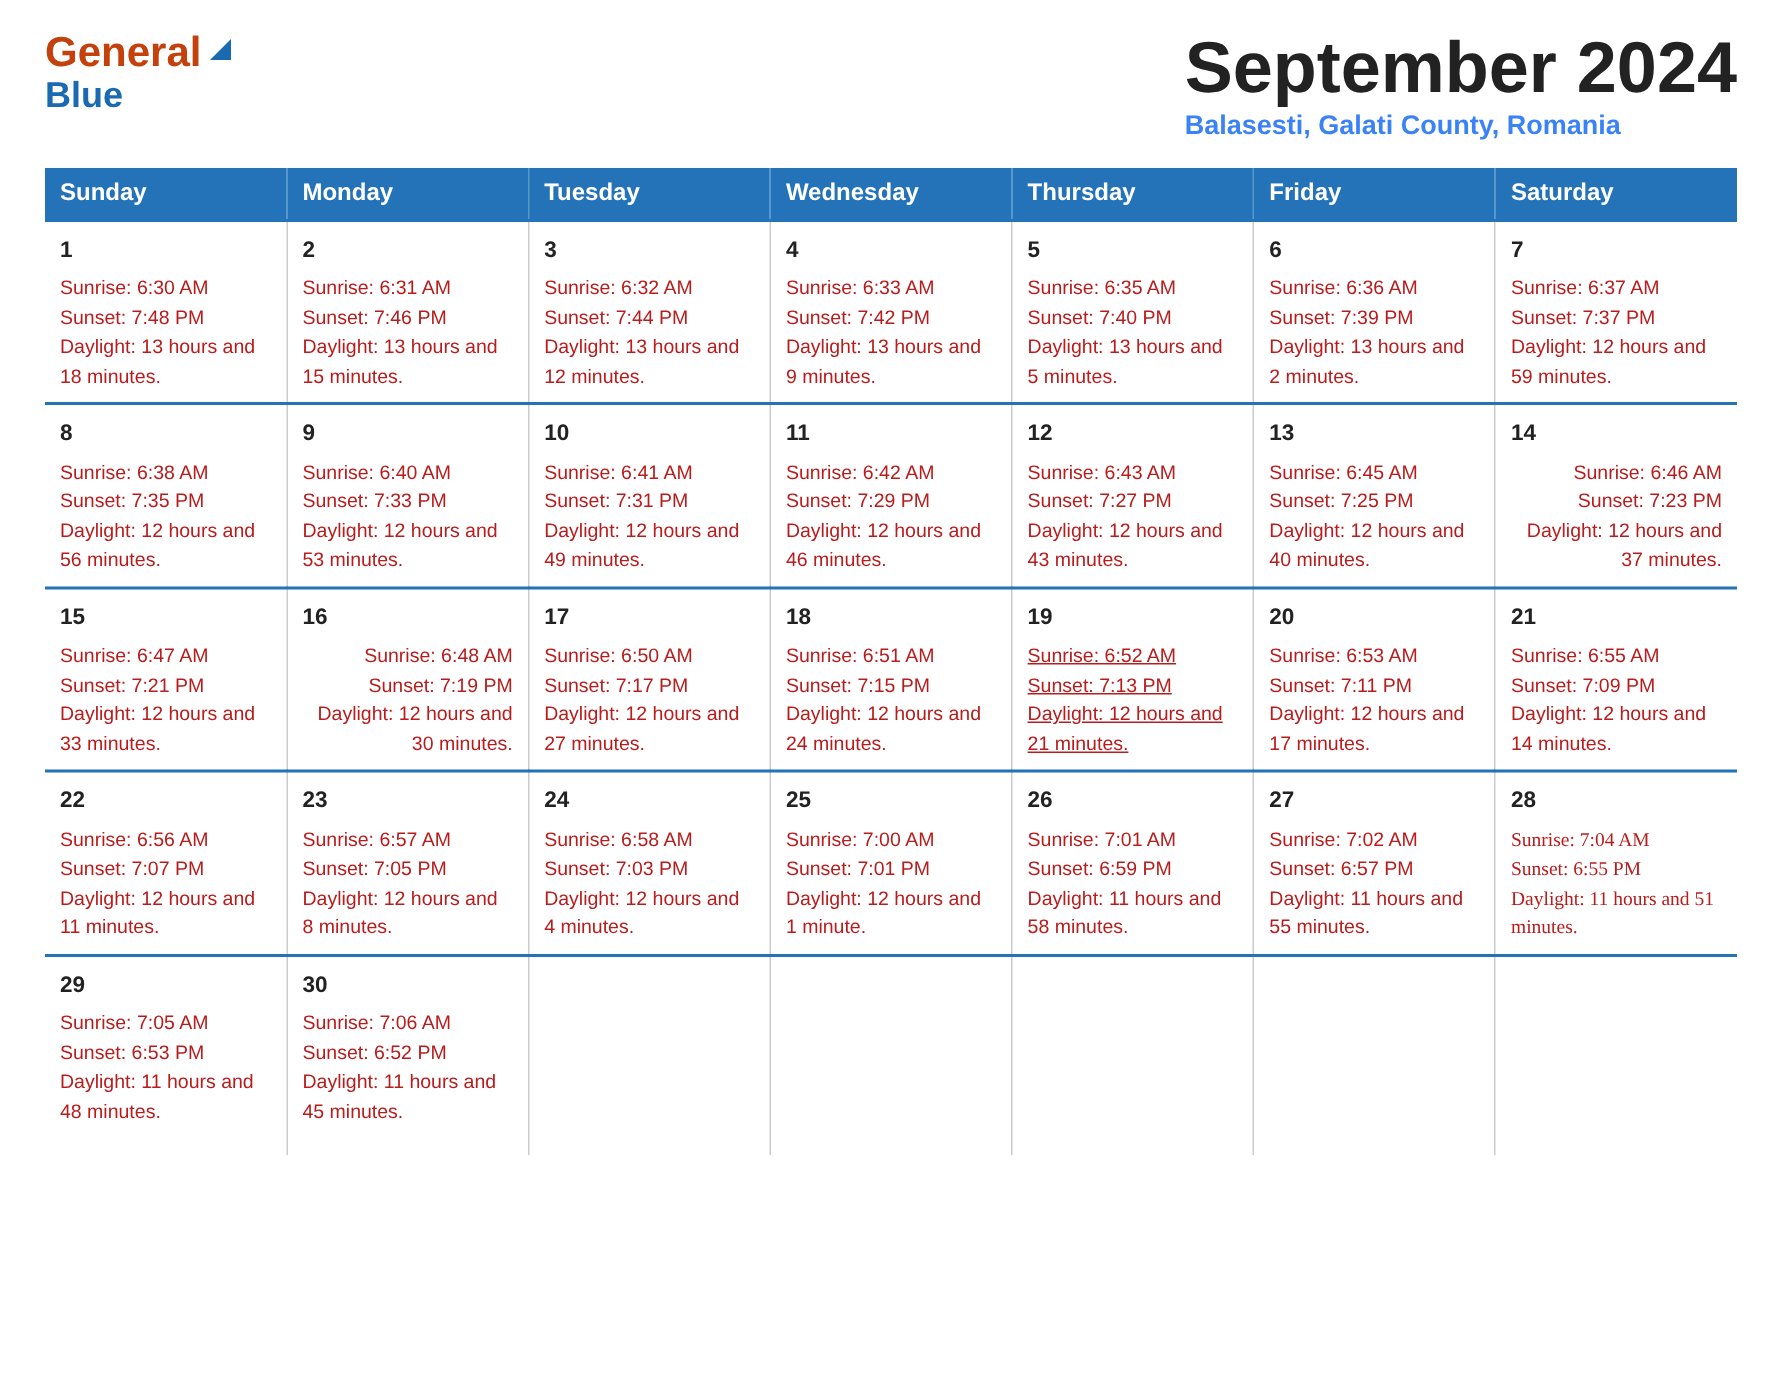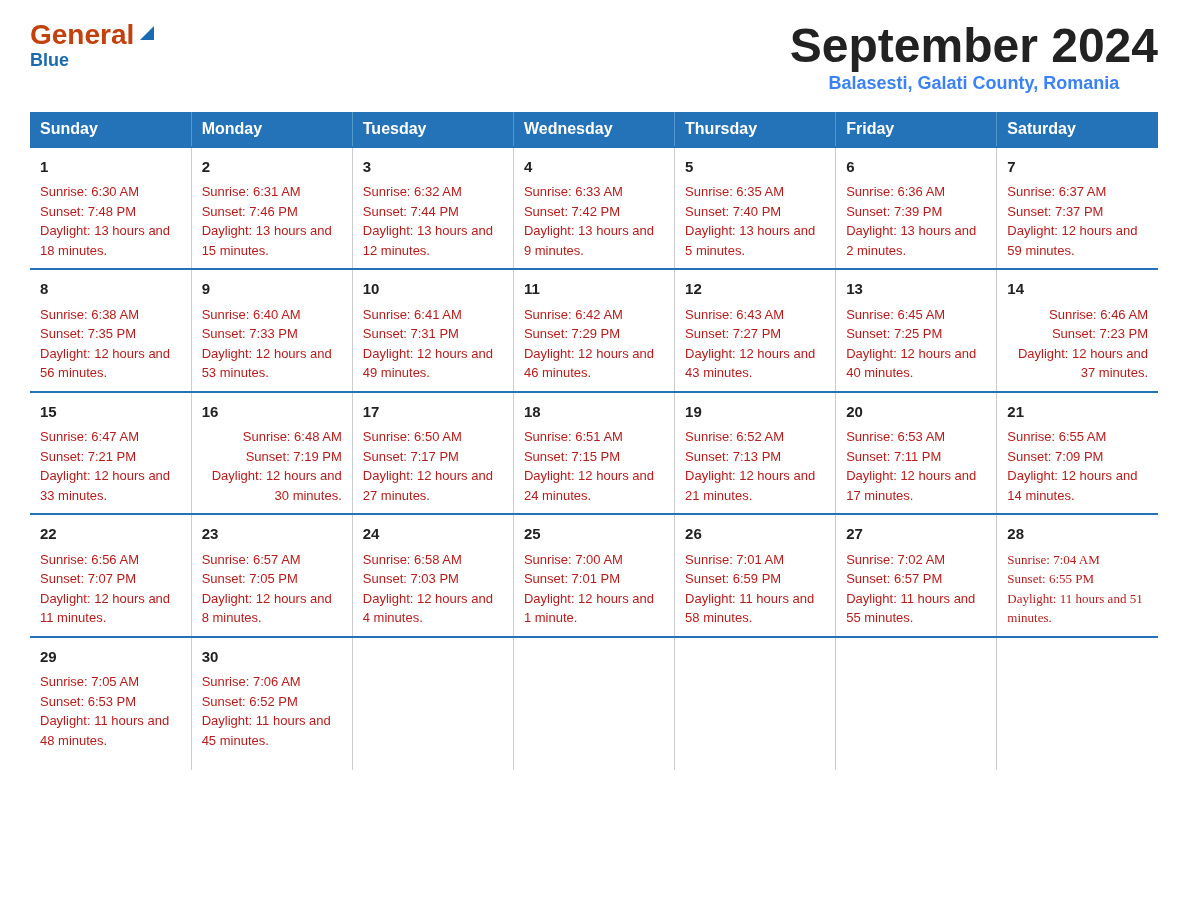--- a/index.html
+++ b/index.html
@@ -20,31 +20,31 @@
       flex-direction: column;
       align-items: flex-start;
     }
     .logo-general {
       font-size: 28px;
       font-weight: bold;
       color: #c2410c;
       line-height: 1.1;
     }
     .logo-blue {
-      font-size: 18px;
+      font-size: 24px;
       font-weight: bold;
       color: #1a6ab1;
       line-height: 1.1;
     }
     .logo-line1 {
       display: flex;
       align-items: center;
     }
     .title-block {
-      text-align: center;
+      text-align: left;
     }
     .title-block h1 {
       font-size: 48px;
       font-weight: bold;
       color: #222;
       line-height: 1.1;
     }
     .title-block h2 {
       font-size: 18px;
       font-weight: bold;
@@ -242,21 +242,21 @@
 Daylight: 12 hours and 27 minutes.</div>
         </td>
         <td>
           <span class="day-num">18</span>
           <div class="cell-content" style="white-space: pre-line;">Sunrise: 6:51 AM
 Sunset: 7:15 PM
 Daylight: 12 hours and 24 minutes.</div>
         </td>
         <td>
           <span class="day-num">19</span>
-          <div class="cell-content" style="white-space: pre-line;">Sunrise: 6:52 AM
+          <div class="cell-content" style="white-space: pre-line; text-decoration: underline;">Sunrise: 6:52 AM
 Sunset: 7:13 PM
 Daylight: 12 hours and 21 minutes.</div>
         </td>
         <td>
           <span class="day-num">20</span>
           <div class="cell-content" style="white-space: pre-line;">Sunrise: 6:53 AM
 Sunset: 7:11 PM
 Daylight: 12 hours and 17 minutes.</div>
         </td>
         <td>

